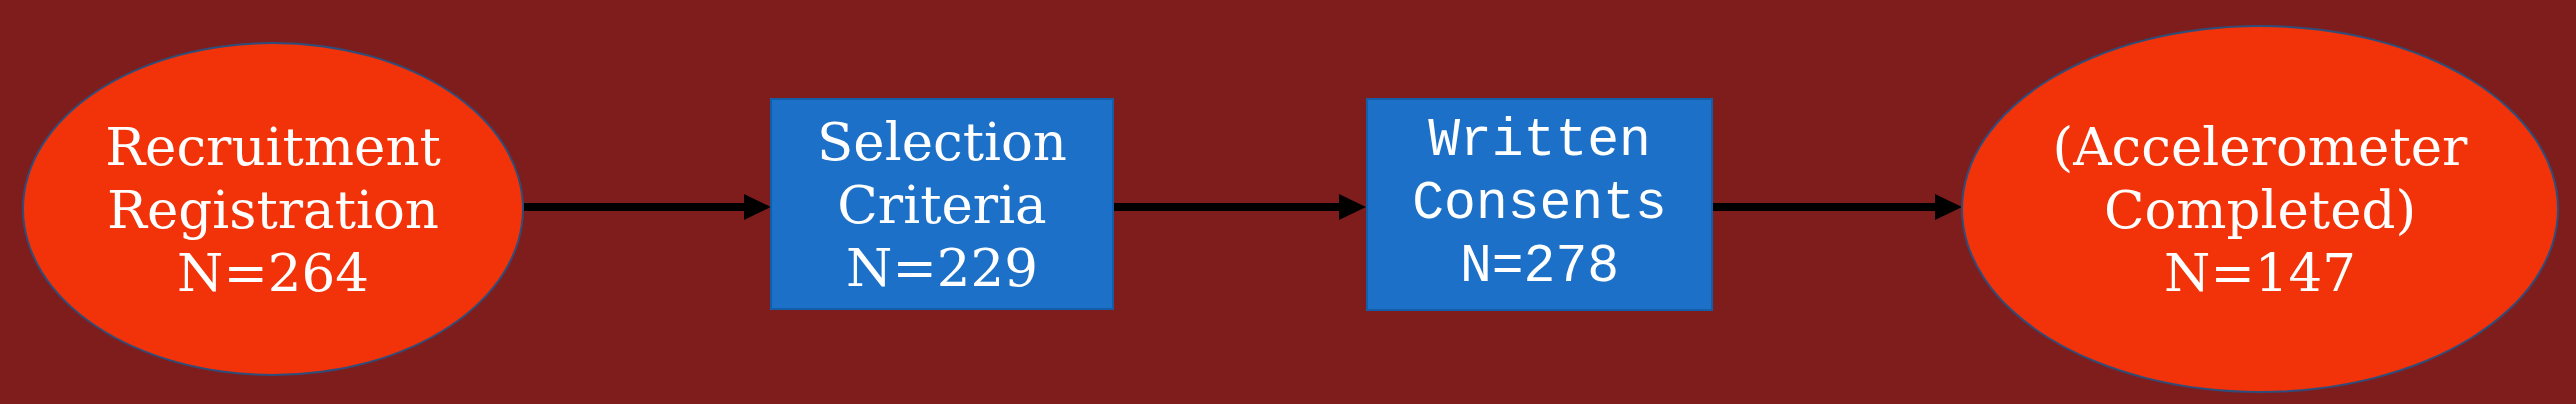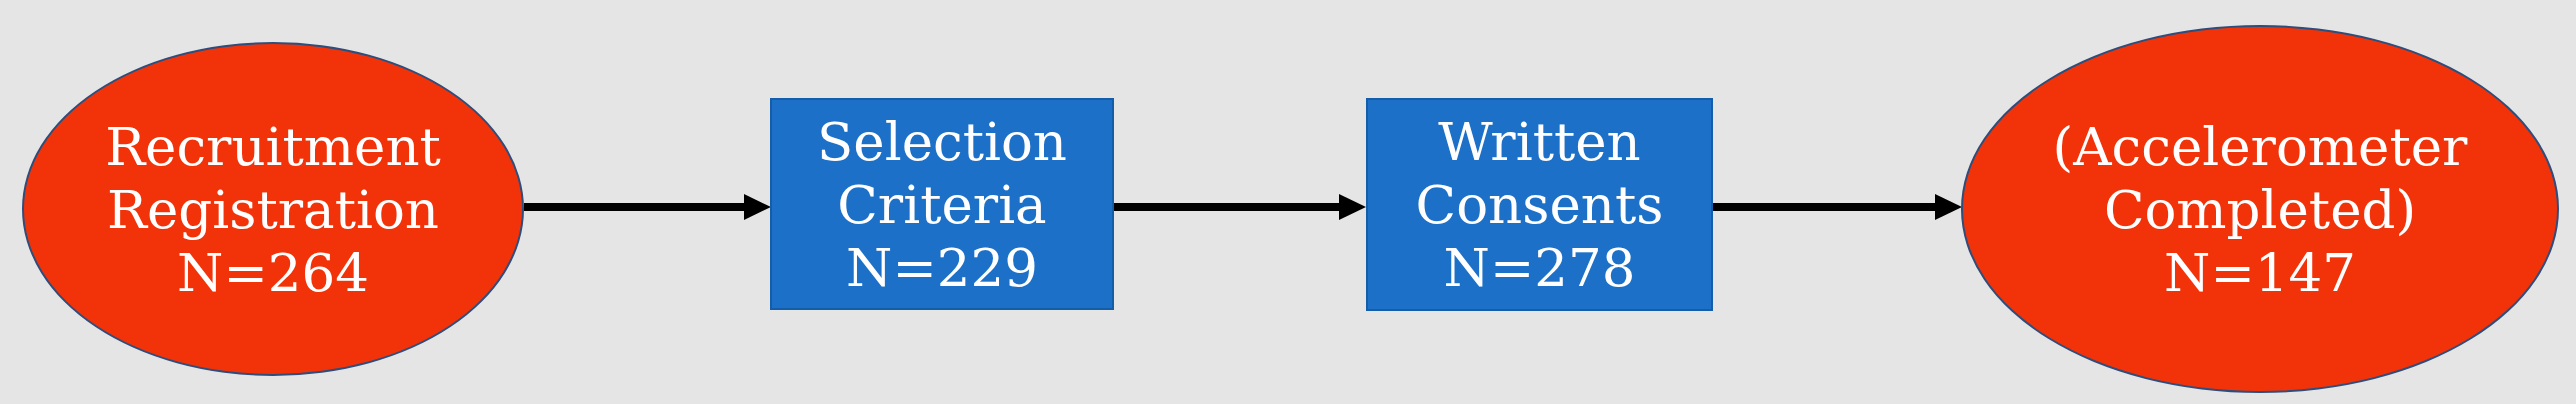--- a/index.html
+++ b/index.html
@@ -4,21 +4,21 @@
 <style>
   html, body {
     margin: 0;
     padding: 0;
     background: #ffffff;
   }
   .canvas {
     position: relative;
     width: 2576px;
     height: 404px;
-    background: #e5e5e5;
+    background: #7f1d1d;
     overflow: hidden;
     font-family: "DejaVu Serif", "Liberation Serif", serif;
   }
   .node {
     position: absolute;
     display: flex;
     flex-direction: column;
     align-items: center;
     justify-content: center;
     text-align: center;
@@ -36,21 +36,21 @@
     border: 2.7px solid #2E4D7B;
     border-radius: 50%;
   }
   .rect {
     background: #1C70C7;
     border: 2.7px solid #145DA8;
   }
   
   .n0 { left: 22px;   top: 42px;  width: 502px; height: 334px; }
   .n1 { left: 770px; top: 98px; width: 344px; height: 212px; }
-  .n2 { left: 1366px; top: 98px; width: 347px; height: 213px; }
+  .n2 { left: 1366px; top: 98px; width: 347px; height: 213px; font-family: Liberation Mono, monospace; }
   .n3 { left: 1961px; top: 25px;  width: 598px; height: 368px; }
   
   .arrow { position: absolute; }
   .shaft {
     position: absolute;
     top: 203px;
     height: 8px;
     background: #000000;
   }
   .head {

